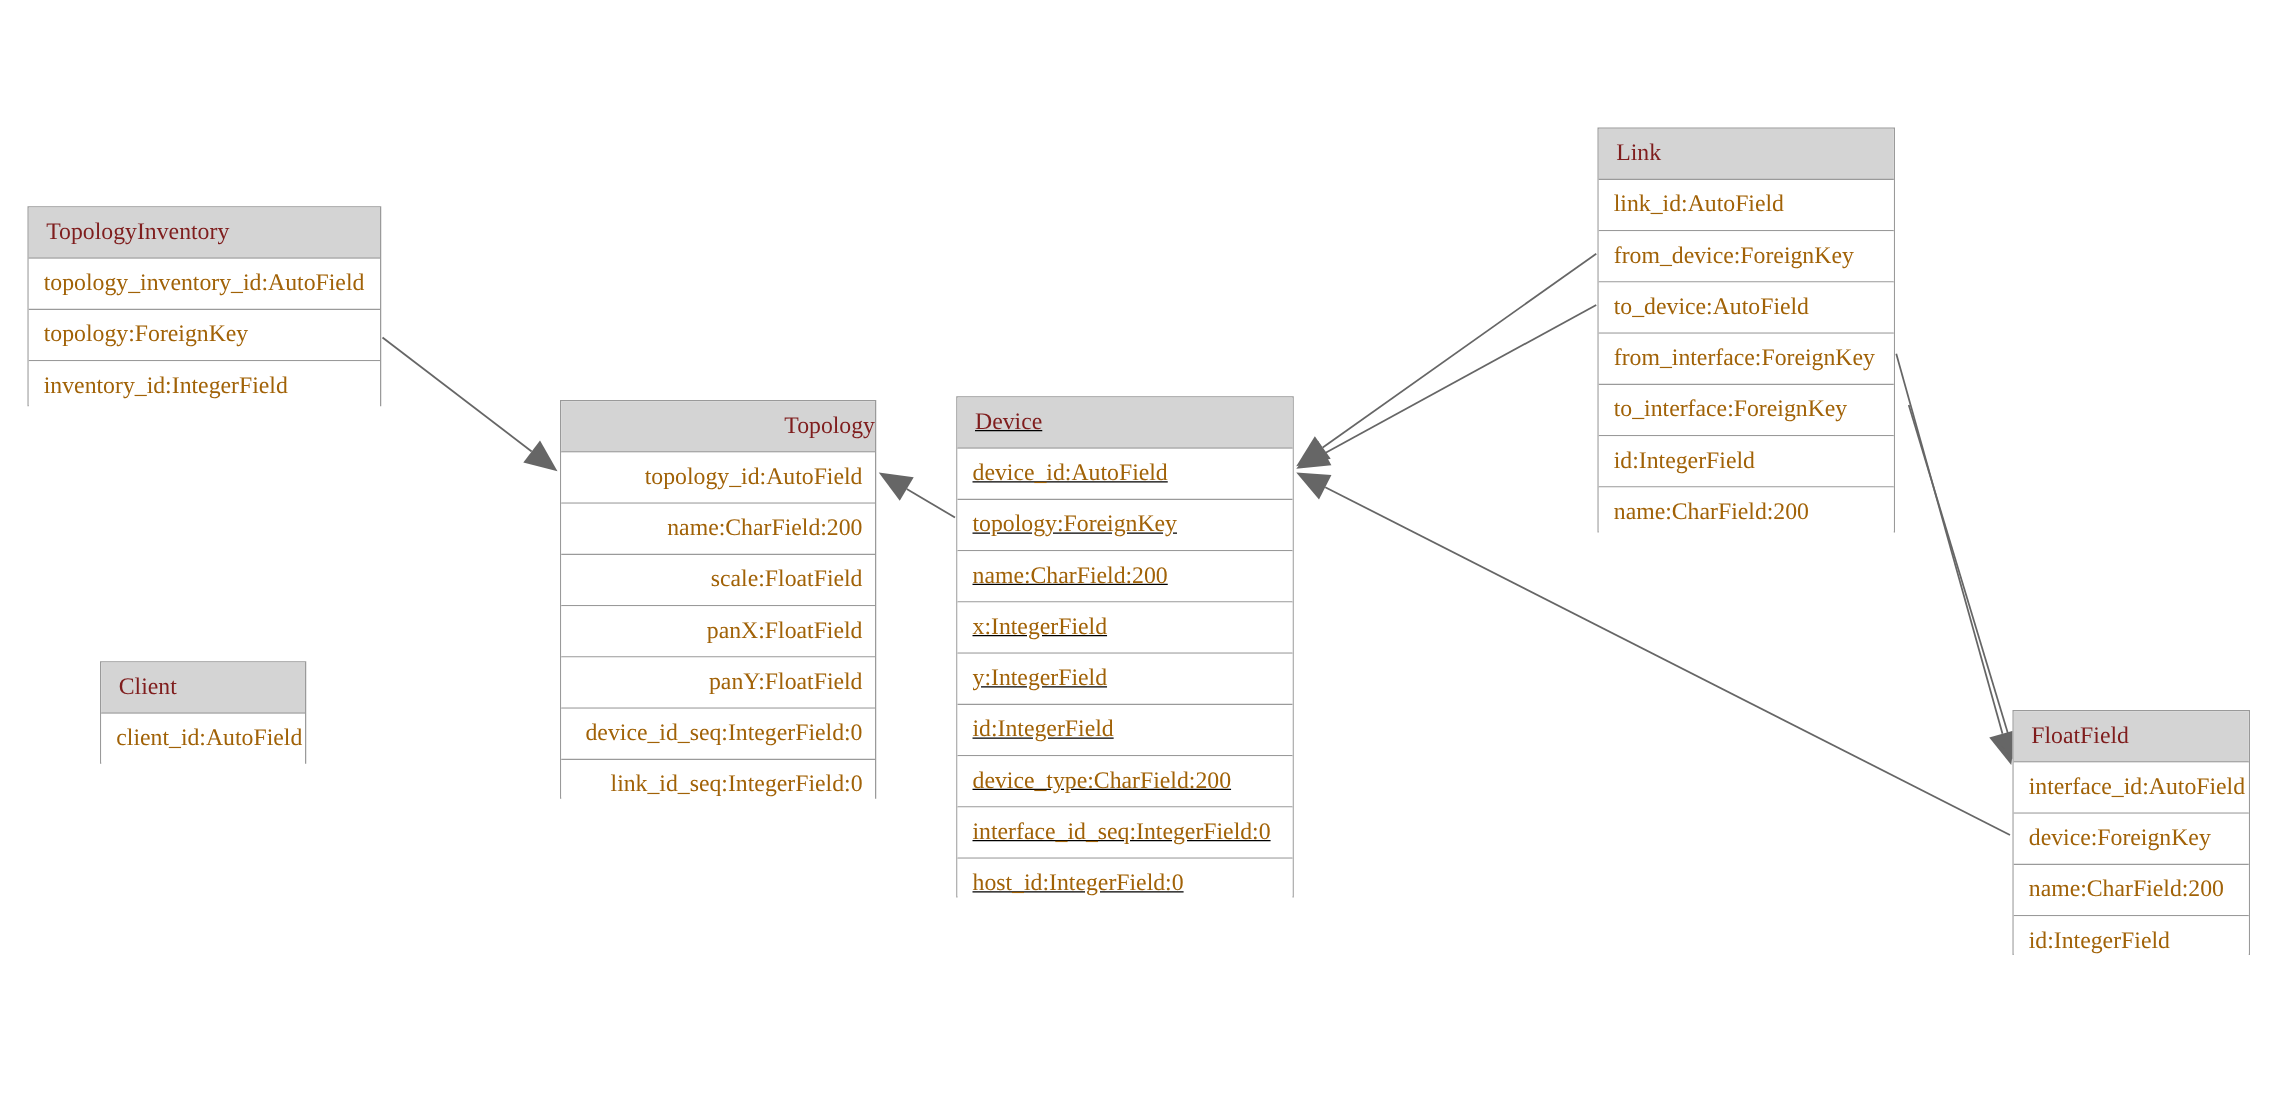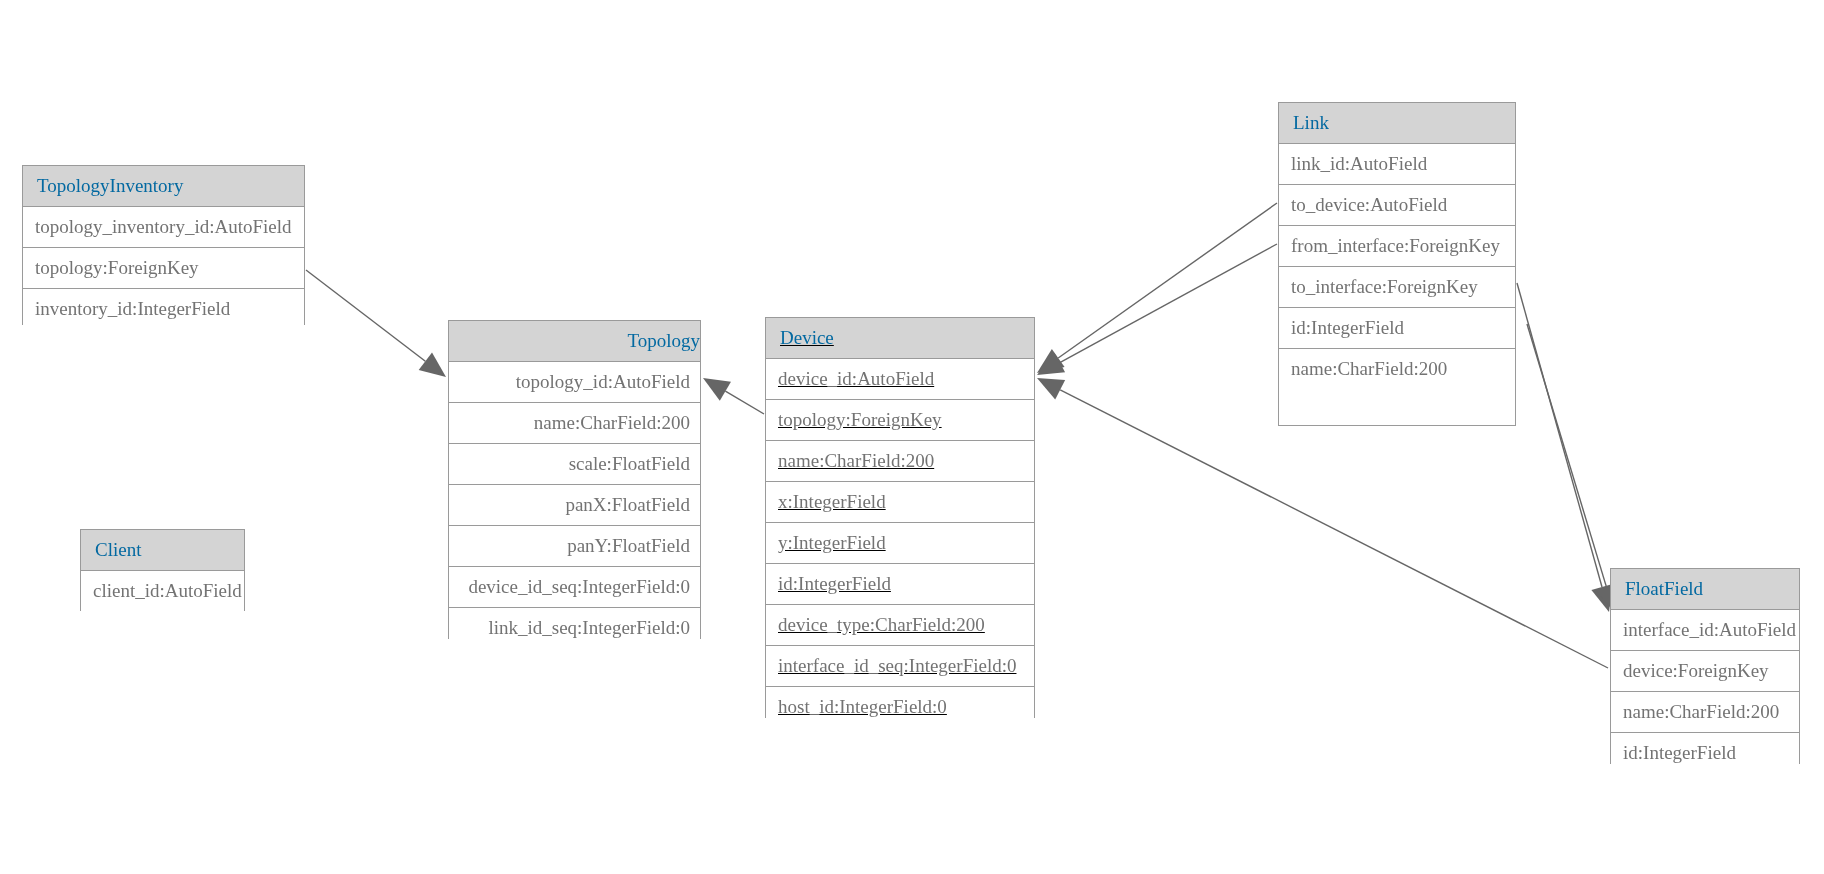--- a/index.html
+++ b/index.html
@@ -31,34 +31,34 @@
     position: absolute;
     box-sizing: border-box;
     border: 1px solid #9a9a9a;
     background: #ffffff;
     z-index: 2;
   }
   .entity-header {
     box-sizing: border-box;
     background: #d4d4d4;
     border-bottom: 1px solid #9a9a9a;
-    color: #0369a1;
+    color: #7f1d1d;
     font-size: 19px;
     line-height: 40px;
     height: 41px;
     padding: 0 0 0 14px;
     white-space: nowrap;
     overflow: hidden;
   }
   .entity-field {
     box-sizing: border-box;
     height: 41px;
     line-height: 40px;
     border-bottom: 1px solid #9a9a9a;
-    color: #737373;
+    color: #a16207;
     font-size: 19px;
     padding: 0 10px 16px 12px;
     white-space: nowrap;
     overflow: hidden;
     background: #ffffff;
   }
   .entity-field:last-child {
     border-bottom: none;
   }
 </style>
@@ -127,20 +127,21 @@
         <div class="entity-field">x:IntegerField</div>
         <div class="entity-field">y:IntegerField</div>
         <div class="entity-field">id:IntegerField</div>
         <div class="entity-field">device_type:CharField:200</div>
         <div class="entity-field">interface_id_seq:IntegerField:0</div>
         <div class="entity-field">host_id:IntegerField:0</div>
       </div>
       <div class="entity" style="left: 1278px; top: 102px; width: 238px; height: 324px;">
         <div class="entity-header">Link</div>
         <div class="entity-field">link_id:AutoField</div>
+        <div class="entity-field">from_device:ForeignKey</div>
         <div class="entity-field">to_device:AutoField</div>
         <div class="entity-field">from_interface:ForeignKey</div>
         <div class="entity-field">to_interface:ForeignKey</div>
         <div class="entity-field">id:IntegerField</div>
         <div class="entity-field">name:CharField:200</div>
       </div>
       <div class="entity" style="left: 1610px; top: 568px; width: 190px; height: 196px;">
         <div class="entity-header">FloatField</div>
         <div class="entity-field">interface_id:AutoField</div>
         <div class="entity-field">device:ForeignKey</div>

